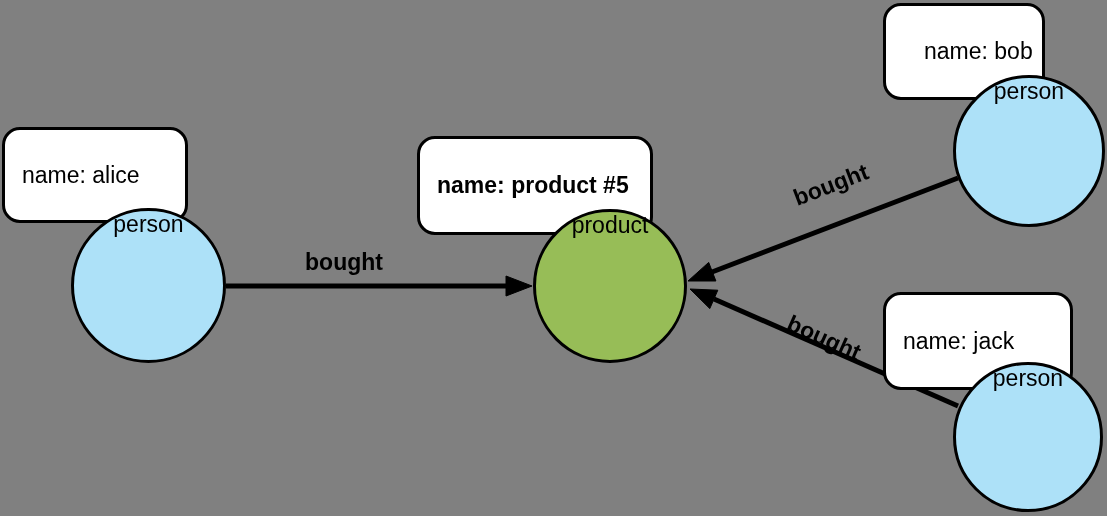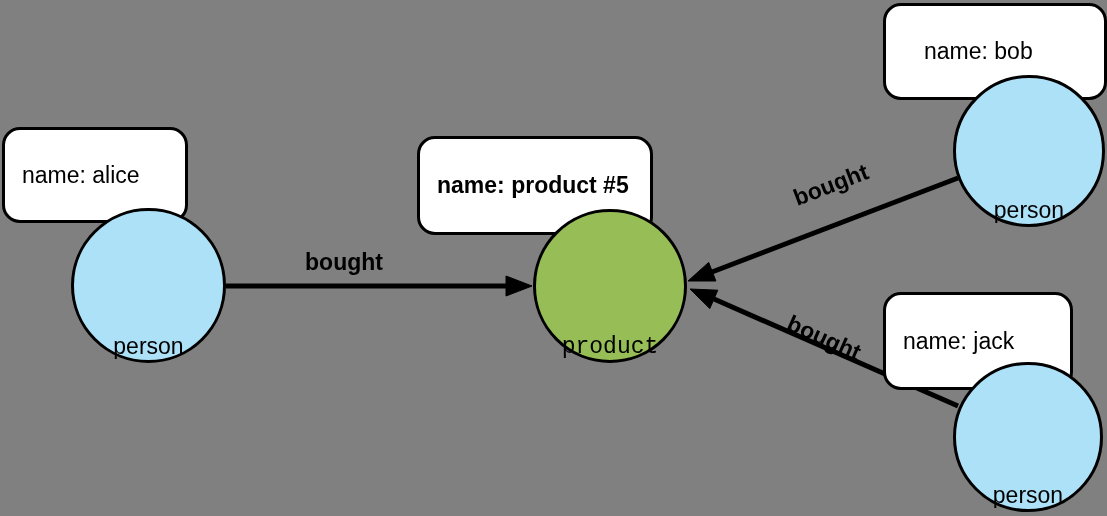--- a/index.html
+++ b/index.html
@@ -48,46 +48,46 @@
     font-size: 23px;
     color: #000;
     white-space: nowrap;
   }
   .node-circle {
     position: absolute;
     box-sizing: border-box;
     border: 3px solid var(--stroke);
     border-radius: 50%;
     display: flex;
-    align-items: flex-end;
+    align-items: flex-start;
     justify-content: center;
     font-size: 23px;
     color: #000;
   }
   .node-circle.person { background: var(--person_fill); }
   .node-circle.product { background: var(--product_fill); }
   .edge-label {
     position: absolute;
     font-size: 23px;
     font-weight: bold;
     color: #000;
     white-space: nowrap;
     transform: translate(-50%, -50%);
   }
   .edge-label.rot-up { transform: translate(-50%, -50%) rotate(-21deg); }
   .edge-label.rot-down { transform: translate(-50%, -50%) rotate(24deg); }
   
   #circle-alice   { left: 71px;  top: 208px; width: 155px; height: 155px; }
-  #circle-product { left: 533px; top: 209px; width: 154px; height: 154px; font-family: Liberation Mono, monospace; }
+  #circle-product { left: 533px; top: 209px; width: 154px; height: 154px; }
   #circle-bob     { left: 953px; top: 75px;  width: 152px; height: 152px; }
   #circle-jack    { left: 953px; top: 362px; width: 150px; height: 150px; }
   
   #box-alice   { left: 2px;   top: 127px; width: 186px; height: 96px; }
   #box-product { left: 417px; top: 136px; width: 236px; height: 99px; font-weight: bold; }
-  #box-bob     { left: 883px; top: 3px;   width: 224px; height: 97px; padding-left: 38px; }
+  #box-bob     { left: 883px; top: 3px;   width: 162px; height: 97px; padding-left: 38px; }
   #box-jack    { left: 883px; top: 292px; width: 190px; height: 98px; }
   
   #edge-label-0 { left: 344px; top: 262px; }
   #edge-label-1 { left: 831px; top: 185px; }
   #edge-label-2 { left: 824px; top: 338px; }
 </style>
 </head>
 <body>
 
 <div class="canvas">

